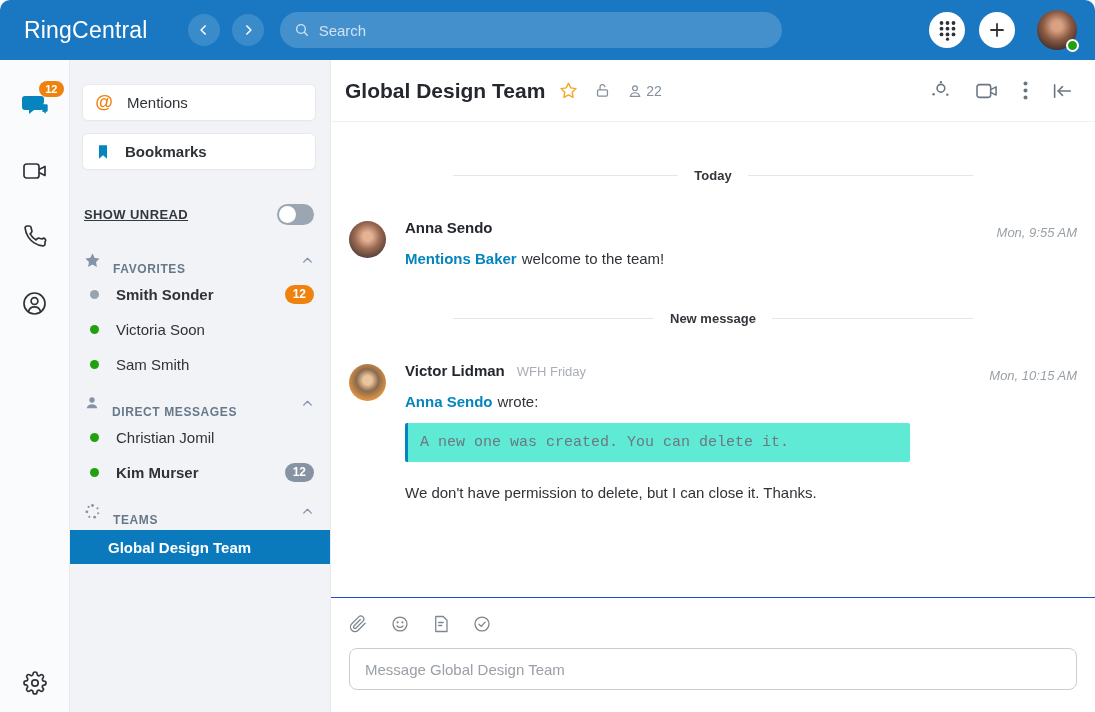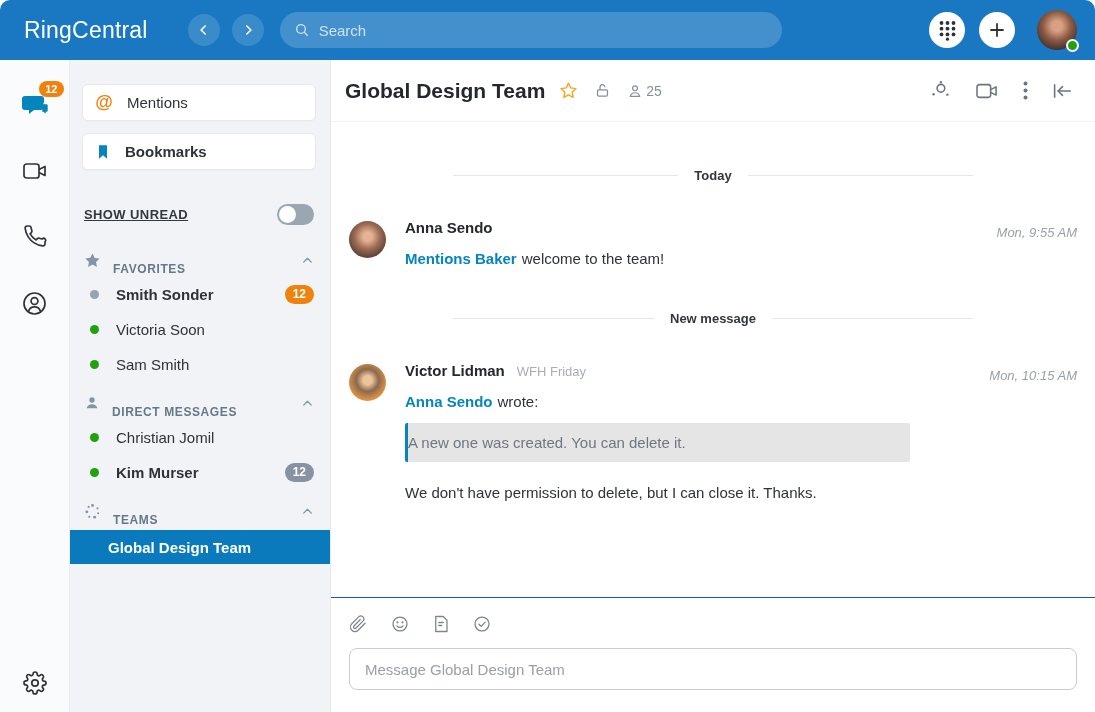--- a/index.html
+++ b/index.html
@@ -73,21 +73,21 @@
   .msg-avatar { width:37px; height:37px; border-radius:50%; flex:0 0 auto; margin-right:19px; margin-top:2px; }
   .avatar-anna { background:radial-gradient(circle at 50% 42%, #e5b394 15%, #9c6a52 45%, #4d3b37 80%); }
   .avatar-victor { background:radial-gradient(circle at 50% 44%, #ecc49c 16%, #8a6a4e 40%, #d79045 68%, #eaa84f 100%); }
   .msg-body { flex:1; min-width:0; }
   .msg-head { display:flex; align-items:baseline; }
   .msg-author { font-size:15px; font-weight:700; color:#24282e; }
   .msg-status { font-size:13px; color:#a8aeb5; margin-left:12px; }
   .msg-time { position:absolute; right:18px; top:6px; font-size:13px; color:#9aa0a6;font-style:italic; }
   .msg-text { font-size:15px; color:#2f3338; margin-top:13px; line-height:1.35; }
   .mention-link { color:var(--link-blue,#0684bd); font-weight:700; text-decoration:none; margin-right:5px; cursor:pointer; }
-  .quote { margin-top:10px; max-width:505px; background:#e5e5e5; border-left:3px solid var(--link-blue,#0684bd); border-radius:2px; padding:11px 0; font-size:15px; color:#6e7781; }
+  .quote { margin-top:10px; max-width:505px; background:#5eead4; border-left:3px solid var(--link-blue,#0684bd); border-radius:2px; padding:11px 12px; font-size:15px; color:#6e7781;font-family:Liberation Mono, monospace; }
   .reply-text { font-size:15px; color:#2f3338; margin-top:22px; }
 
   .composer { border-top:1px solid #1d4ed8; padding:11px 18px 0 18px; flex:0 0 115px; }
   .composer-icons { display:flex; align-items:center; gap:24px; height:30px; margin-bottom:9px; }
   .composer-icons .icon-btn svg { stroke:#7d858d; }
   .composer-input { width:100%; height:42px; border:1px solid #c9cdd2; border-radius:8px; font-size:15px; color:#2f3338; padding:0 15px; outline:none; font-family:"Liberation Sans",sans-serif; }
   .composer-input::placeholder { color:#9aa0a6; }
 
   svg { display:block; }
 </style>
@@ -312,21 +312,21 @@
                 <path d="M8.5 11V7.5a3.5 3.5 0 0 1 7-.3"></path>
               </svg>
           </span>
           <div class="member-count">
             <span>
               <svg width="16" height="16" viewBox="0 0 24 24" fill="none" stroke="#84909c" stroke-width="1.8">
                   <circle cx="12" cy="8" r="3.6"></circle>
                   <path d="M5 20c1-3.6 3.8-5.4 7-5.4s6 1.8 7 5.4z"></path>
                 </svg>
             </span>
-            <span>25</span>
+            <span>22</span>
           </div>
         </div>
         <div class="header-actions">
           <button class="icon-btn">
             <span>
               <svg width="22" height="22" viewBox="0 0 24 24" fill="none" stroke="#6a7581" stroke-width="1.7">
                   <circle cx="13" cy="9" r="4.2"></circle>
                   <circle cx="13" cy="2.3" r="1.3" fill="#6a7581" stroke="none"></circle>
                   <circle cx="5" cy="15.5" r="1.3" fill="#6a7581" stroke="none"></circle>
                   <circle cx="20" cy="16" r="1.3" fill="#6a7581" stroke="none"></circle>

